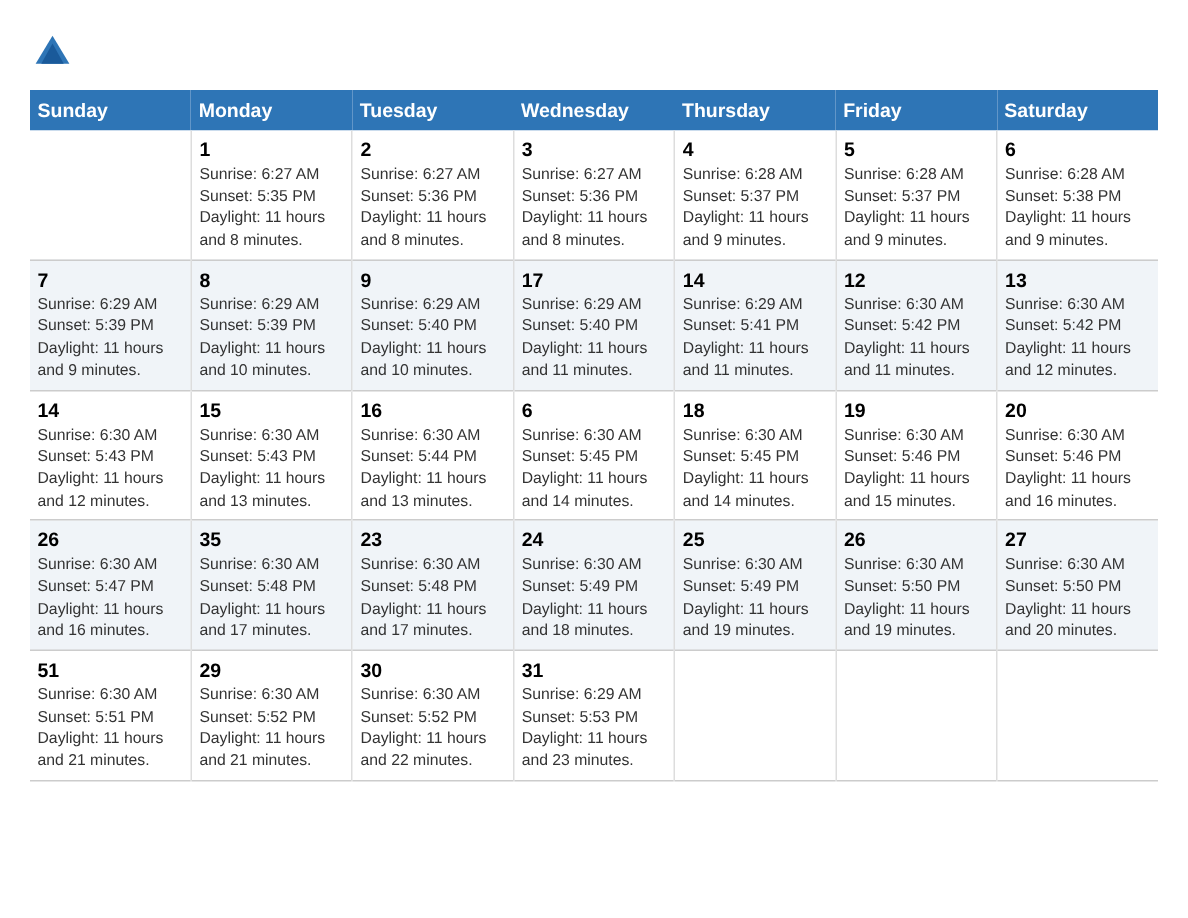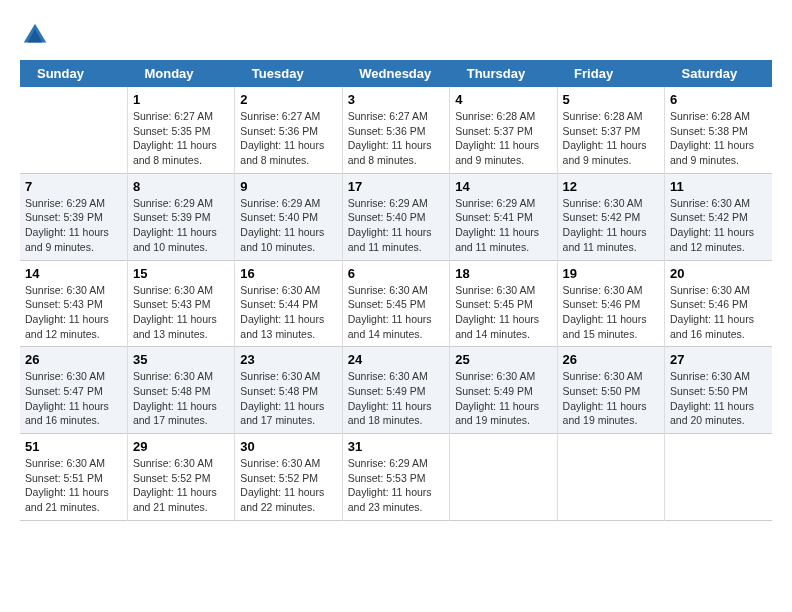--- a/index.html
+++ b/index.html
@@ -48,21 +48,21 @@
     }
     table {
       width: 100%;
       border-collapse: collapse;
       font-size: 11px;
     }
     thead tr th {
       background-color: #2e75b6;
       color: #fff;
       text-align: left;
-      padding: 6px 17px;
+      padding: 6px 5px;
       font-size: 13px;
       font-weight: bold;
     }
     tbody tr {
       border-bottom: 1px solid #ccc;
     }
     tbody tr:nth-child(odd) {
       background-color: #fff;
     }
     tbody tr:nth-child(even) {
@@ -168,21 +168,21 @@
         </td>
         <td>
           <span class="day-num">14</span>
           <div class="day-info">Sunrise: 6:29 AM<br>Sunset: 5:41 PM<br>Daylight: 11 hours and 11 minutes.</div>
         </td>
         <td>
           <span class="day-num">12</span>
           <div class="day-info">Sunrise: 6:30 AM<br>Sunset: 5:42 PM<br>Daylight: 11 hours and 11 minutes.</div>
         </td>
         <td>
-          <span class="day-num">11</span>
+          <span class="day-num">13</span>
           <div class="day-info">Sunrise: 6:30 AM<br>Sunset: 5:42 PM<br>Daylight: 11 hours and 12 minutes.</div>
         </td>
       </tr>
       <tr>
         <td>
           <span class="day-num">14</span>
           <div class="day-info">Sunrise: 6:30 AM<br>Sunset: 5:43 PM<br>Daylight: 11 hours and 12 minutes.</div>
         </td>
         <td>
           <span class="day-num">15</span>

